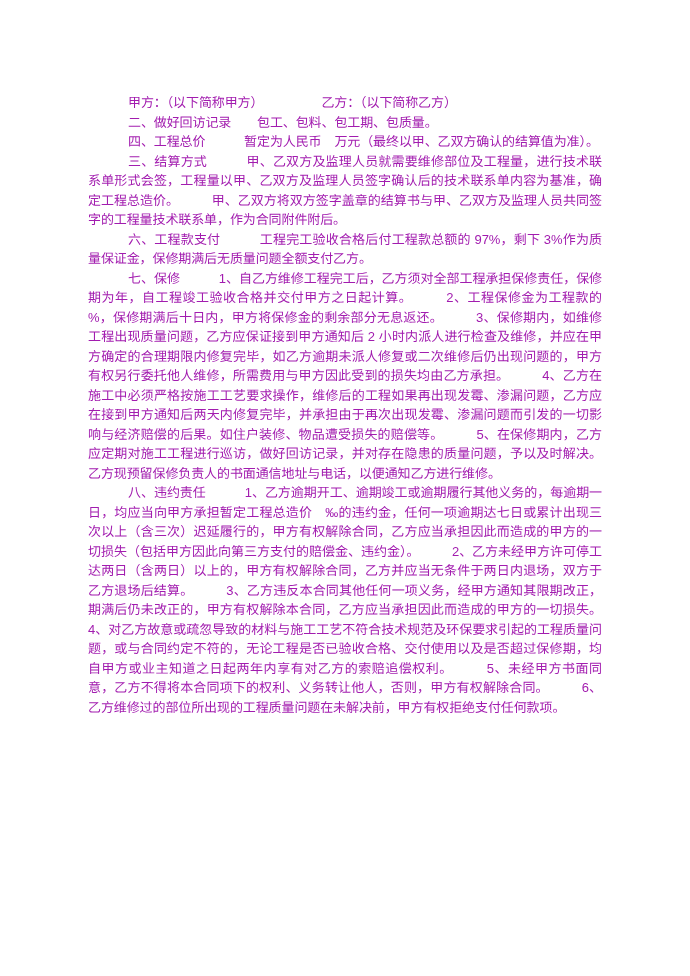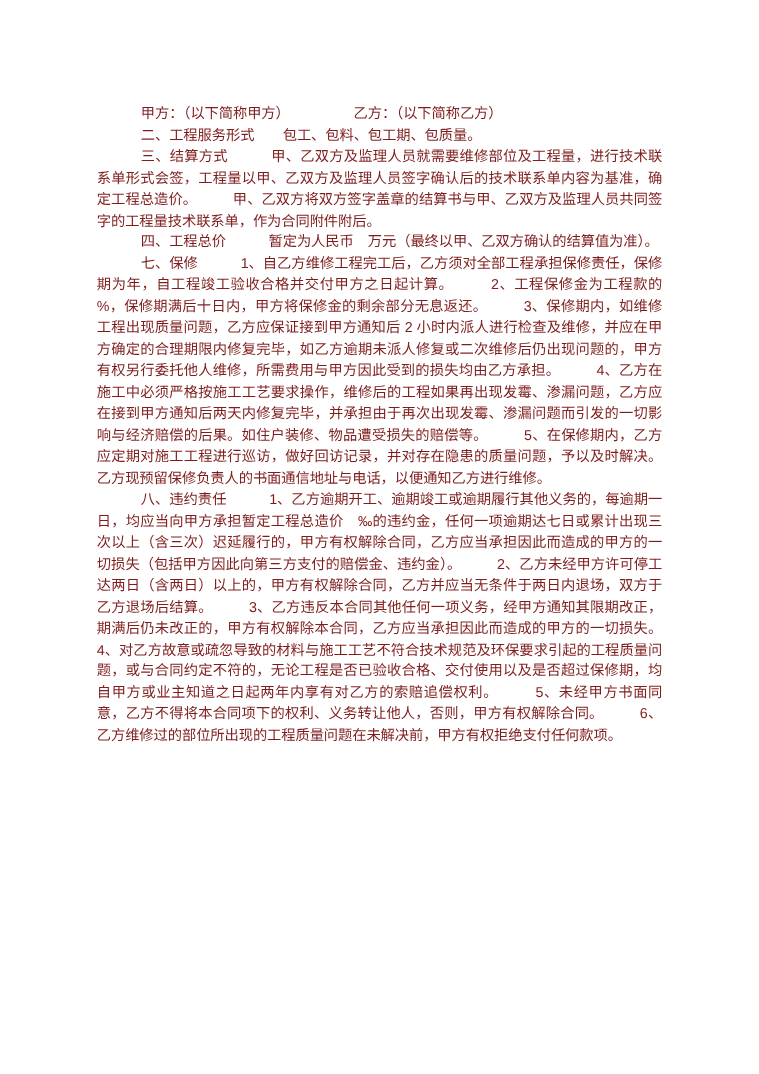--- a/index.html
+++ b/index.html
@@ -24,32 +24,33 @@
     top: 93px;
     width: 514px;
   }
   .para {
     margin: 0;
     padding: 0;
     font-family: "Liberation Sans", sans-serif;
     font-size: 13px;
     line-height: 19.5px;
     letter-spacing: -0.1px;
-    color: #7f1d1d;
+    color: #a21caf;
     text-align: justify;
     text-indent: 40px;
     word-break: normal;
     line-break: normal;
   }
 </style>
 </head>
 <body>
 
 <main class="page">
   <article class="doc">
     <p class="para">甲方：（以下简称甲方）　　　　　乙方：（以下简称乙方）</p>
-    <p class="para">二、工程服务形式　　包工、包料、包工期、包质量。</p>
+    <p class="para">二、做好回访记录　　包工、包料、包工期、包质量。</p>
+    <p class="para">四、工程总价　　　暂定为人民币　万元（最终以甲、乙双方确认的结算值为准）。</p>
     <p class="para">三、结算方式　　　甲、乙双方及监理人员就需要维修部位及工程量，进行技术联系单形式会签，工程量以甲、乙双方及监理人员签字确认后的技术联系单内容为基准，确定工程总造价。　　　甲、乙双方将双方签字盖章的结算书与甲、乙双方及监理人员共同签字的工程量技术联系单，作为合同附件附后。</p>
-    <p class="para">四、工程总价　　　暂定为人民币　万元（最终以甲、乙双方确认的结算值为准）。</p>
+    <p class="para">六、工程款支付　　　工程完工验收合格后付工程款总额的 97%，剩下 3%作为质量保证金，保修期满后无质量问题全额支付乙方。</p>
     <p class="para">七、保修　　　1、自乙方维修工程完工后，乙方须对全部工程承担保修责任，保修期为年，自工程竣工验收合格并交付甲方之日起计算。　　　2、工程保修金为工程款的 %，保修期满后十日内，甲方将保修金的剩余部分无息返还。　　　3、保修期内，如维修工程出现质量问题，乙方应保证接到甲方通知后 2 小时内派人进行检查及维修，并应在甲方确定的合理期限内修复完毕，如乙方逾期未派人修复或二次维修后仍出现问题的，甲方有权另行委托他人维修，所需费用与甲方因此受到的损失均由乙方承担。　　　4、乙方在施工中必须严格按施工工艺要求操作，维修后的工程如果再出现发霉、渗漏问题，乙方应在接到甲方通知后两天内修复完毕，并承担由于再次出现发霉、渗漏问题而引发的一切影响与经济赔偿的后果。如住户装修、物品遭受损失的赔偿等。　　　5、在保修期内，乙方应定期对施工工程进行巡访，做好回访记录，并对存在隐患的质量问题，予以及时解决。乙方现预留保修负责人的书面通信地址与电话，以便通知乙方进行维修。</p>
     <p class="para">八、违约责任　　　1、乙方逾期开工、逾期竣工或逾期履行其他义务的，每逾期一日，均应当向甲方承担暂定工程总造价　‰的违约金，任何一项逾期达七日或累计出现三次以上（含三次）迟延履行的，甲方有权解除合同，乙方应当承担因此而造成的甲方的一切损失（包括甲方因此向第三方支付的赔偿金、违约金）。　　　2、乙方未经甲方许可停工达两日（含两日）以上的，甲方有权解除合同，乙方并应当无条件于两日内退场，双方于乙方退场后结算。　　　3、乙方违反本合同其他任何一项义务，经甲方通知其限期改正，期满后仍未改正的，甲方有权解除本合同，乙方应当承担因此而造成的甲方的一切损失。4、对乙方故意或疏忽导致的材料与施工工艺不符合技术规范及环保要求引起的工程质量问题，或与合同约定不符的，无论工程是否已验收合格、交付使用以及是否超过保修期，均自甲方或业主知道之日起两年内享有对乙方的索赔追偿权利。　　　5、未经甲方书面同意，乙方不得将本合同项下的权利、义务转让他人，否则，甲方有权解除合同。　　　6、乙方维修过的部位所出现的工程质量问题在未解决前，甲方有权拒绝支付任何款项。</p>
   </article>
 </main>
 
 </body></html>

